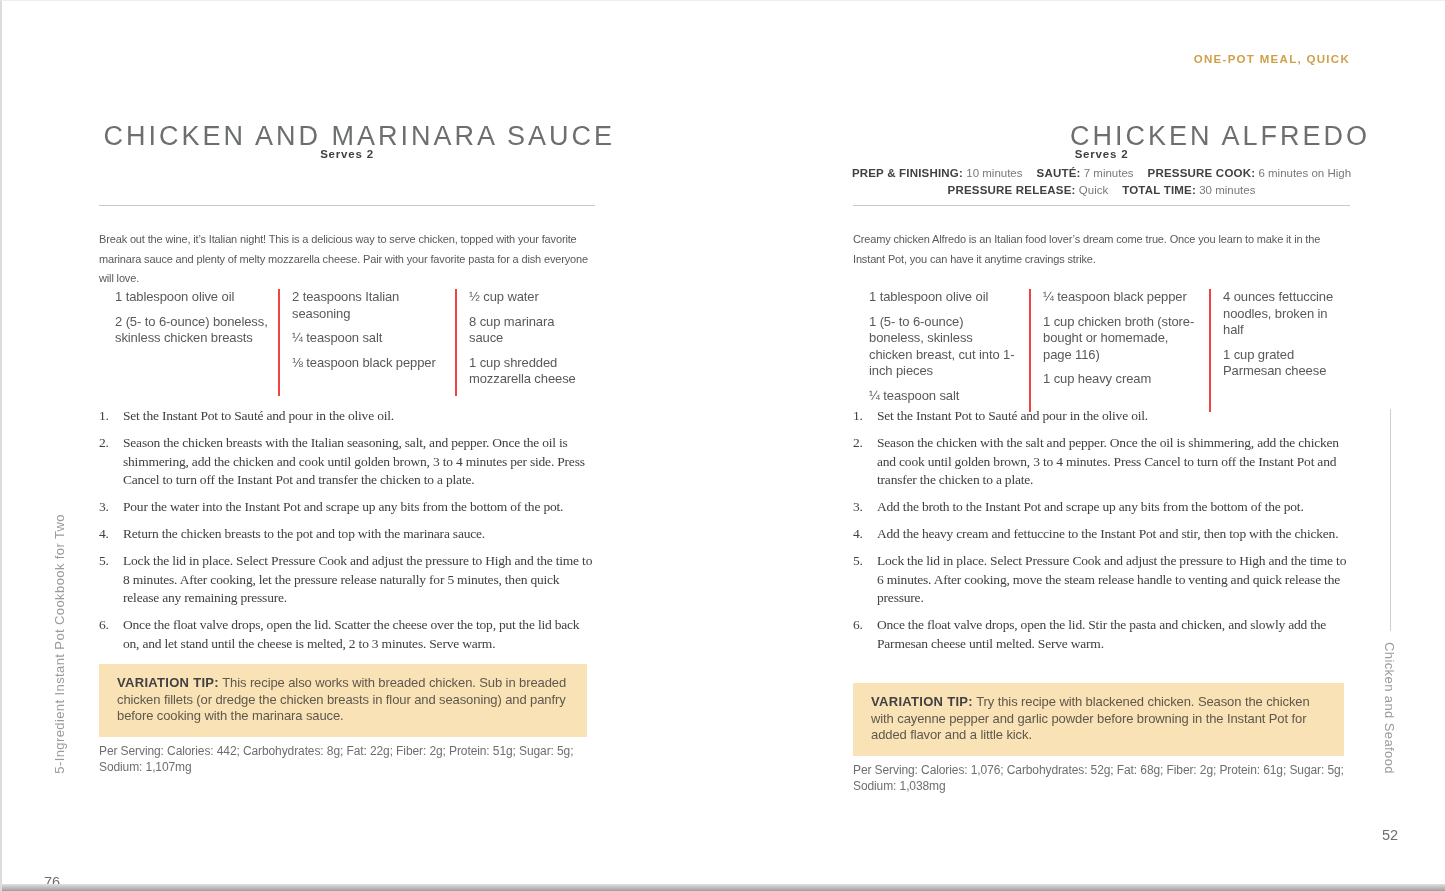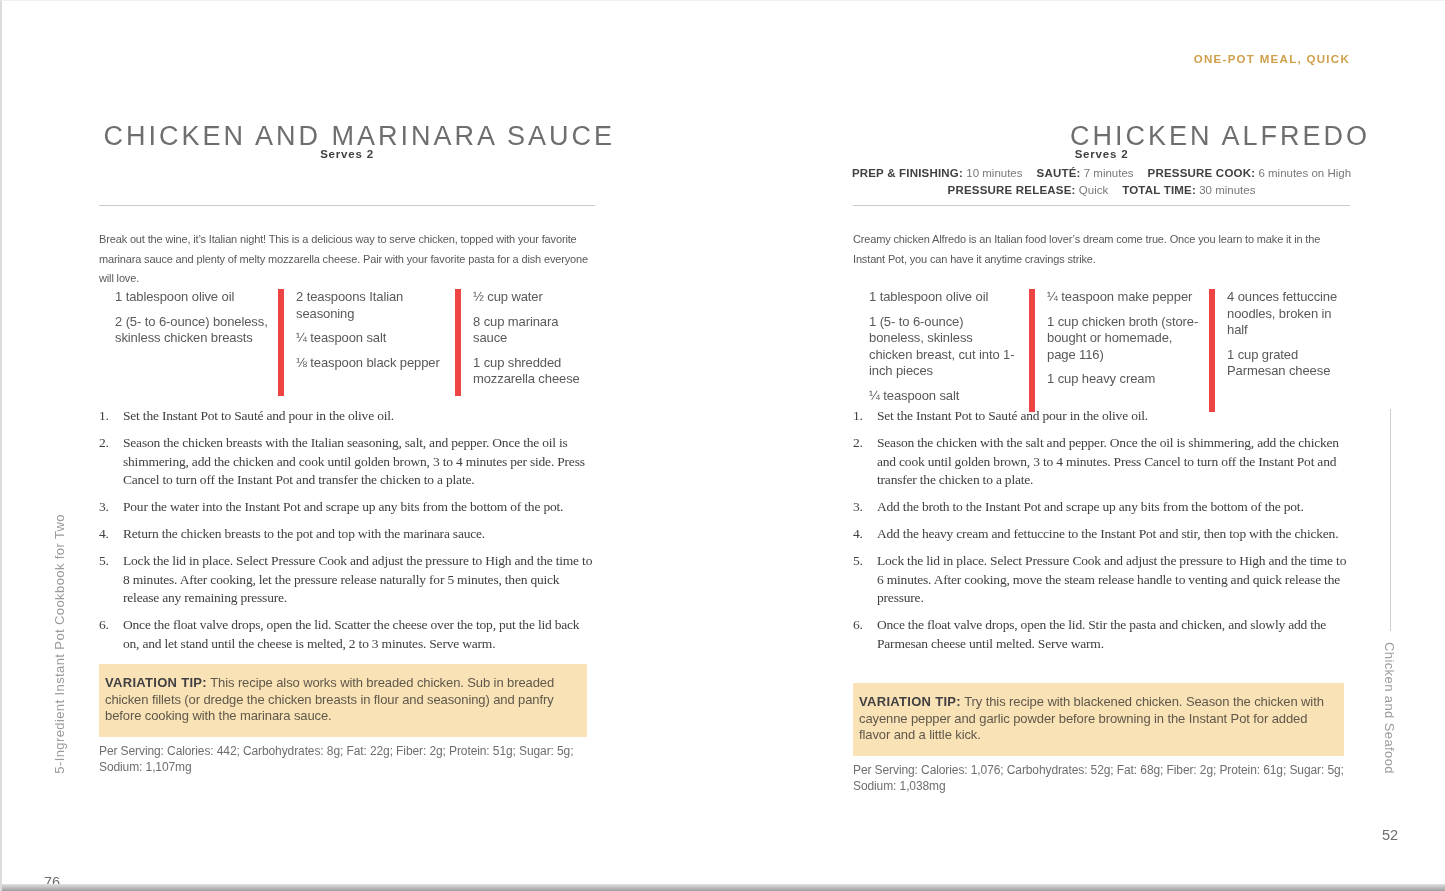--- a/index.html
+++ b/index.html
@@ -23,28 +23,28 @@
     font-size:11.5px;color:#77787b;line-height:17px;}
   .meta b{color:#414042;letter-spacing:0.2px;}
   .mpair{margin:0 7px;white-space:nowrap;}
   .rule{position:absolute;top:204px;left:0;right:0;border-top:1px solid #c9c9c9;}
   .desc{position:absolute;top:218px;left:0;right:0;font-size:11px;line-height:19.5px;
     letter-spacing:-0.15px;color:#58595b;}
   .ingredients{position:absolute;top:288px;left:0;right:0;display:grid;margin-left:16px;}
   .recipe.left  .ingredients{grid-template-columns:163px 177px auto;}
   .recipe.right .ingredients{grid-template-columns:160px 180px auto;}
   .ing-col{padding-right:10px;}
-  .ing-col + .ing-col{border-left:6px solid #ef4444;padding-left:12px;}
+  .ing-col + .ing-col{border-left:2px solid #ef4444;padding-left:12px;}
   .ing-item{font-size:13px;line-height:16.5px;letter-spacing:-0.1px;margin:0 0 8px 0;}
   .steps{position:absolute;top:406px;left:0;right:0;
     font-family:"Liberation Serif",serif;font-size:13.5px;color:#414042;}
   .step{display:flex;margin-bottom:8.5px;line-height:18.5px;letter-spacing:-0.2px;}
   .step-num{width:24px;flex:none;}
   .step-text{flex:1;}
-  .tip{position:absolute;left:0;background:#f9e2b6;padding:11px 6px 12px;
+  .tip{position:absolute;left:0;background:#f9e2b6;padding:11px 18px 12px;
     font-size:13px;line-height:16.5px;letter-spacing:-0.1px;color:#5f584b;box-sizing:border-box;}
   .recipe.left  .tip{top:663px;right:8px;}
   .recipe.right .tip{top:682px;right:6px;}
   .tip b{color:#414042;letter-spacing:0.3px;}
   .nutrition{position:absolute;left:0;right:0;font-size:12px;line-height:15.5px;
     color:#6d6e70;letter-spacing:-0.1px;}
   .recipe.left  .nutrition{top:731px;}
   .recipe.right .nutrition{top:750px;}
   .vtext-left{position:absolute;left:50px;top:513px;writing-mode:vertical-rl;
     transform:rotate(180deg);font-size:13px;color:#9b9b9b;letter-spacing:0.4px;}
@@ -133,21 +133,21 @@
     <div class="rule"></div>
     <p class="desc">Creamy chicken Alfredo is an Italian food lover’s dream come true. Once you learn to make it in the Instant Pot, you can have it anytime cravings strike.</p>
 
     <div class="ingredients">
       <div class="ing-col">
         <p class="ing-item">1 tablespoon olive oil</p>
         <p class="ing-item">1 (5- to 6-ounce) boneless, skinless chicken breast, cut into 1-inch pieces</p>
         <p class="ing-item">¼ teaspoon salt</p>
       </div>
       <div class="ing-col">
-        <p class="ing-item">¼ teaspoon make pepper</p>
+        <p class="ing-item">¼ teaspoon black pepper</p>
         <p class="ing-item">1 cup chicken broth (store-bought or homemade, page 116)</p>
         <p class="ing-item">1 cup heavy cream</p>
       </div>
       <div class="ing-col">
         <p class="ing-item">4 ounces fettuccine noodles, broken in half</p>
         <p class="ing-item">1 cup grated Parmesan cheese</p>
       </div>
     </div>
 
     <div class="steps">

